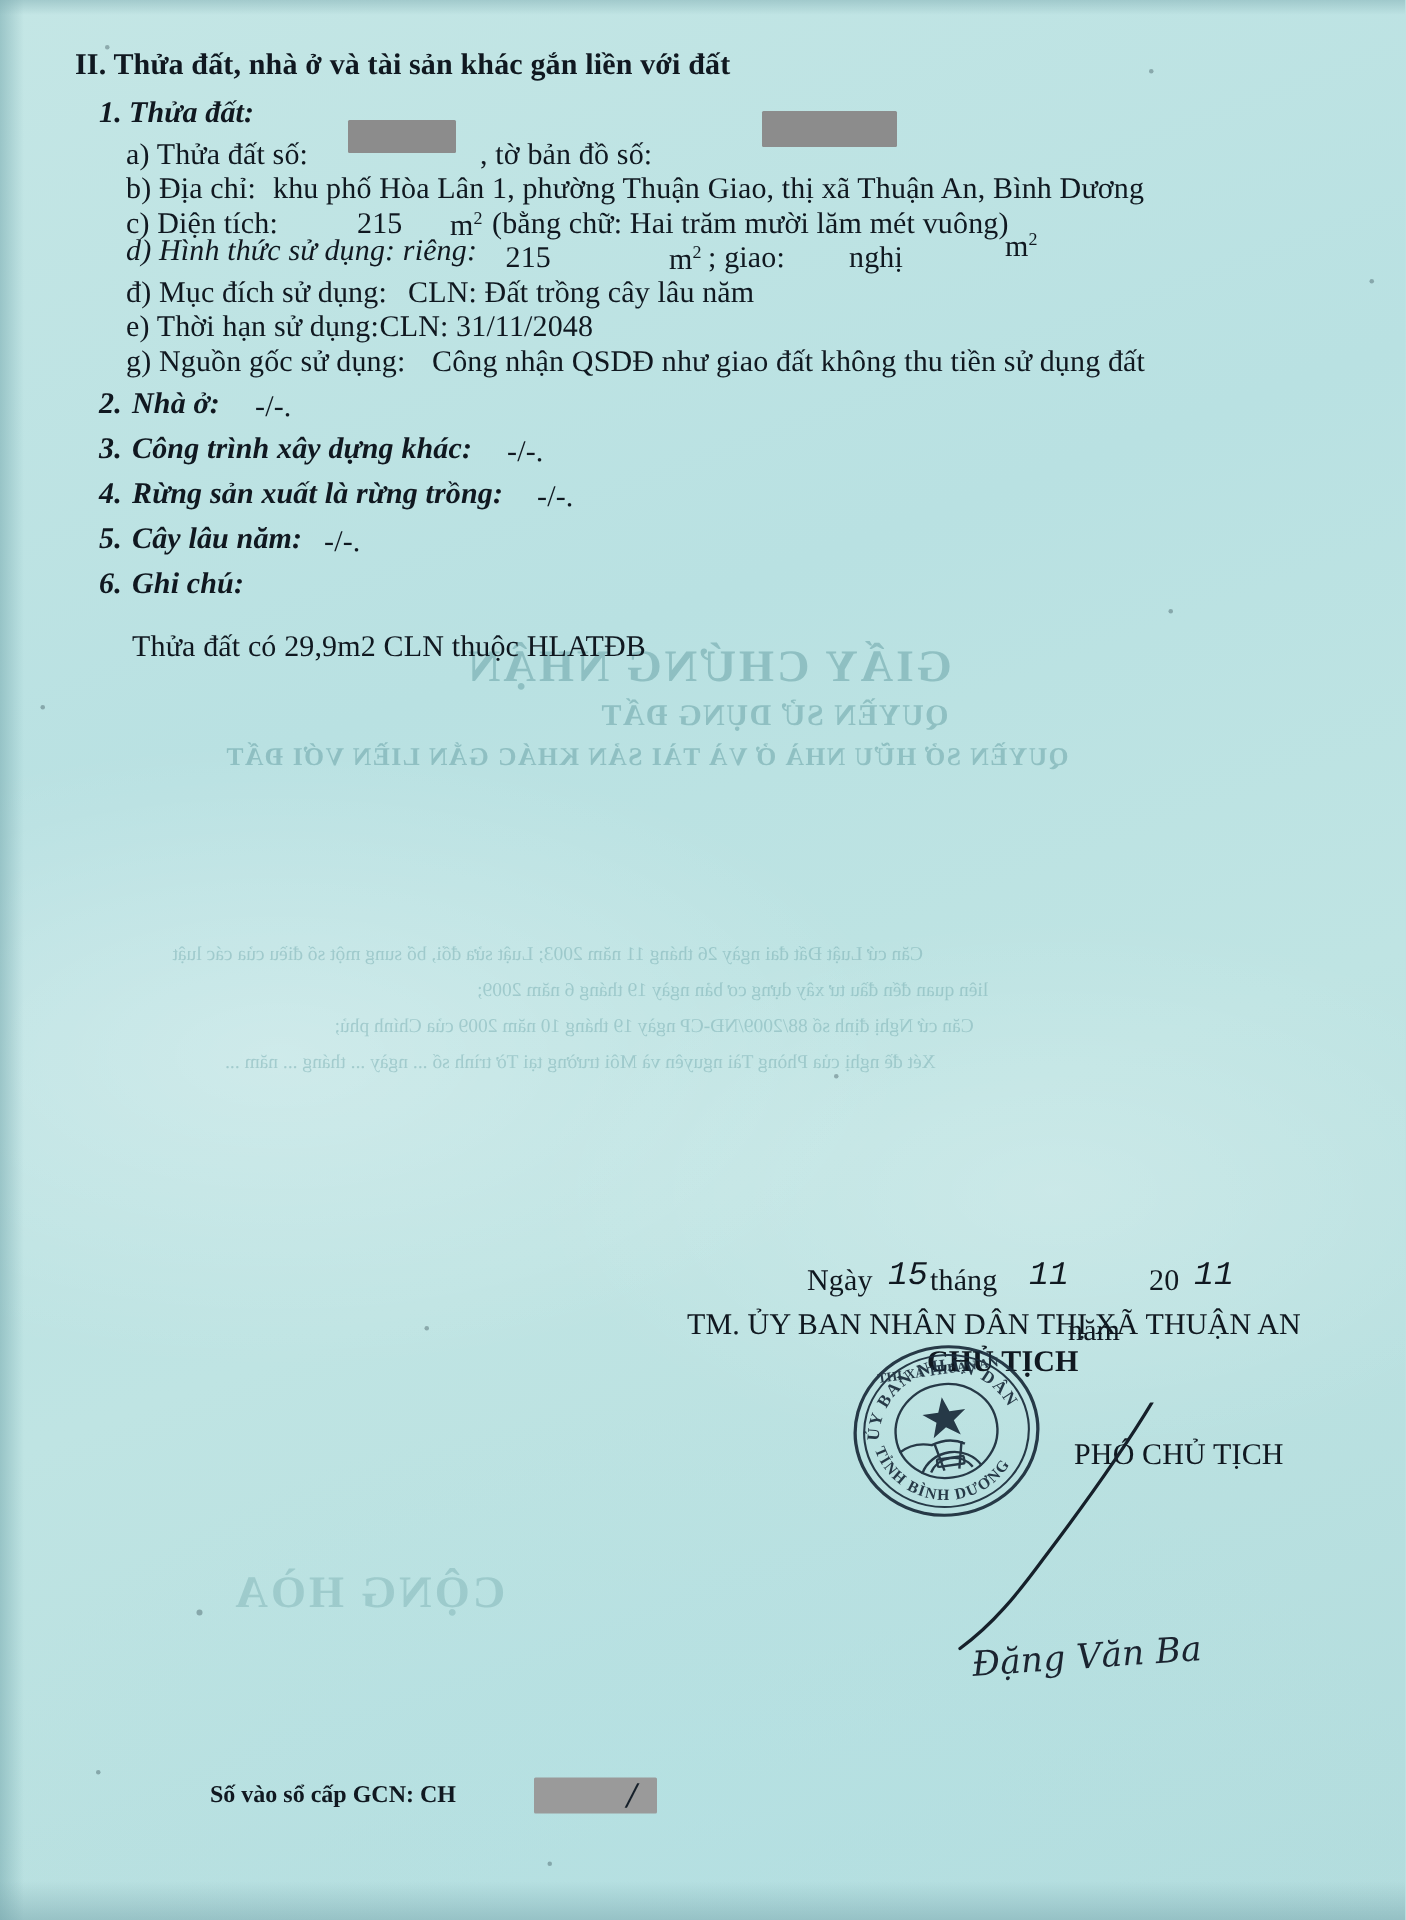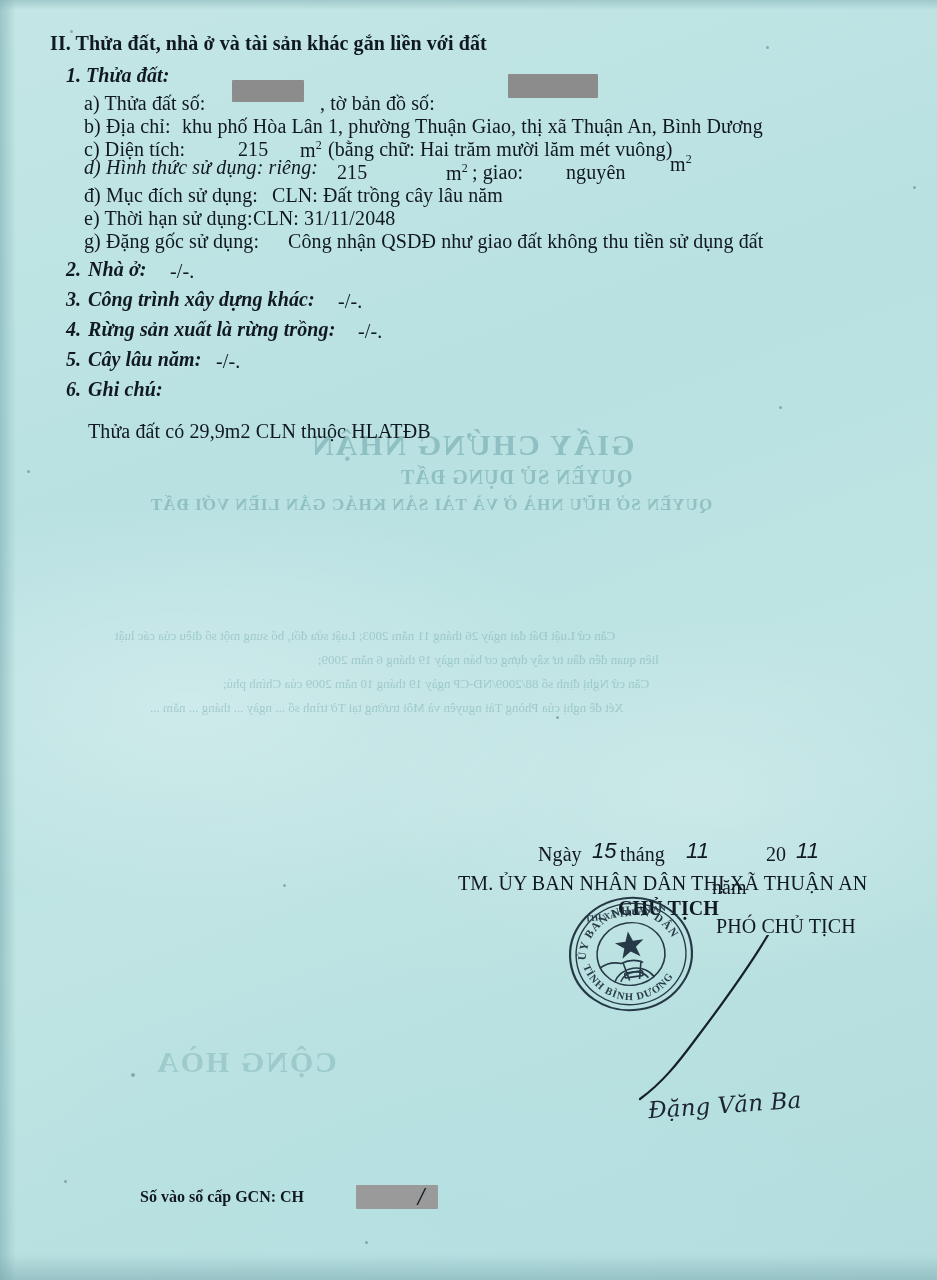--- a/index.html
+++ b/index.html
@@ -80,34 +80,35 @@
     background: #8c8c8c;
     border-radius: 1px;
   }
   .redact.light {
     background: #9a9a9a;
   }
   .date-line {
     font-size: 20px;
   }
   .hand {
-    font-family: Liberation Sans, sans-serif;
+    font-family: Liberation Mono, monospace;
     font-style: italic;
     font-size: 22px;
   }
   .org-line {
     font-size: 20px;
     font-weight: normal;
   }
   .chutich {
     font-size: 20px;
     font-weight: bold;
   }
   .pho {
     font-size: 20px;
+    margin-top: 44px;
   }
   .signature {
     font-family: "DejaVu Serif", serif;
     font-style: italic;
     font-size: 23px;
     color: #1b2430;
     transform: rotate(-4deg);
   }
   .stamp {
     position: absolute;
@@ -196,30 +197,30 @@
 
     <div class="line body-text" style="left:84px;top:138px;">c) Diện tích:</div>
     <div class="line body-text" style="left:238px;top:138px;">215</div>
     <div class="line body-text" style="left:300px;top:138px;">m<span class="small-sup">2</span></div>
     <div class="line body-text" style="left:328px;top:138px;">(bằng chữ: Hai trăm mười lăm mét vuông)</div>
 
     <div class="line body-text" style="left:84px;top:156px;font-style:italic;">d) Hình thức sử dụng: riêng:</div>
     <div class="line body-text" style="left:337px;top:161px;">215</div>
     <div class="line body-text" style="left:446px;top:161px;">m<span class="small-sup">2</span></div>
     <div class="line body-text" style="left:472px;top:161px;">; giao:</div>
-    <div class="line body-text" style="left:566px;top:161px;">nguyên</div>
+    <div class="line body-text" style="left:566px;top:161px;">nghị</div>
     <div class="line body-text" style="left:670px;top:152px;">m<span class="small-sup">2</span></div>
 
     <div class="line body-text" style="left:84px;top:184px;">đ) Mục đích sử dụng:</div>
     <div class="line body-text" style="left:272px;top:184px;">CLN: Đất trồng cây lâu năm</div>
 
     <div class="line body-text" style="left:84px;top:207px;">e) Thời hạn sử dụng:</div>
     <div class="line body-text" style="left:253px;top:207px;">CLN: 31/11/2048</div>
 
-    <div class="line body-text" style="left:84px;top:230px;">g) Đặng gốc sử dụng:</div>
+    <div class="line body-text" style="left:84px;top:230px;">g) Nguồn gốc sử dụng:</div>
     <div class="line body-text" style="left:288px;top:230px;">Công nhận QSDĐ như giao đất không thu tiền sử dụng đất</div>
 
     <div class="line item-title" style="left:66px;top:258px;">2.</div>
     <div class="line item-title" style="left:88px;top:258px;">Nhà ở:</div>
     <div class="line body-text" style="left:170px;top:260px;">-/-.</div>
 
     <div class="line item-title" style="left:66px;top:288px;">3.</div>
     <div class="line item-title" style="left:88px;top:288px;">Công trình xây dựng khác:</div>
     <div class="line body-text" style="left:338px;top:290px;">-/-.</div>
 

